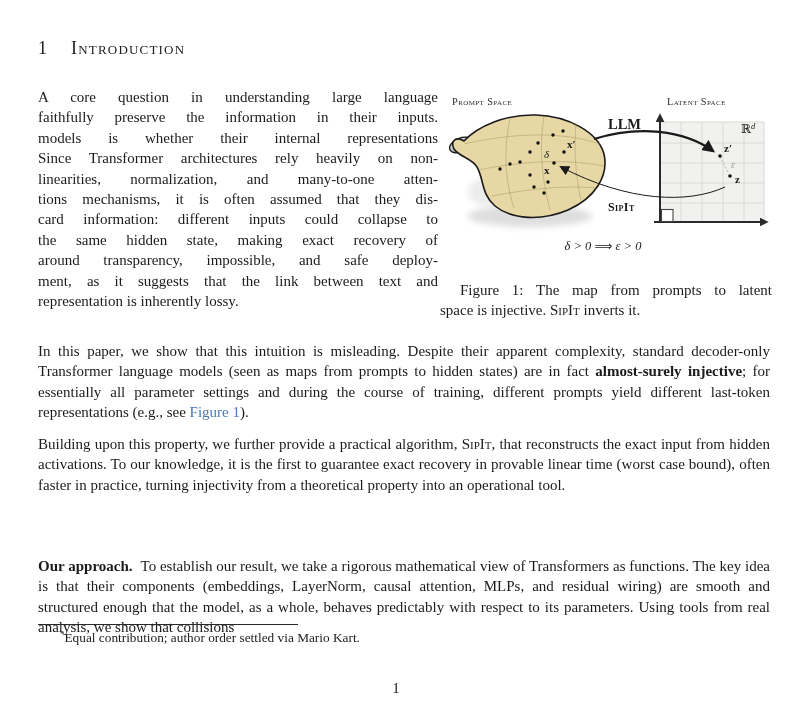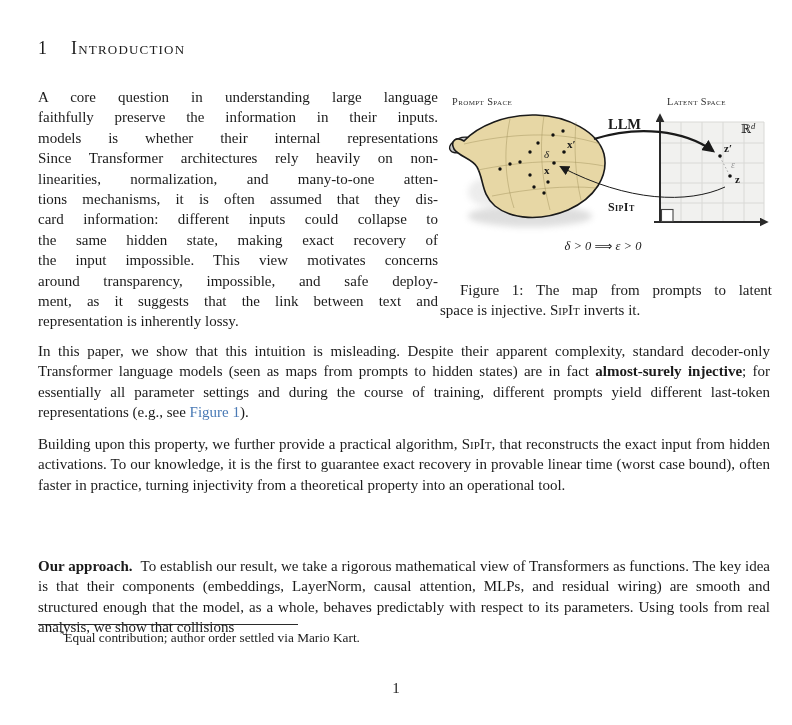--- a/index.html
+++ b/index.html
@@ -68,21 +68,20 @@
 <div class="abs leftcol">
   <div>
       <div class="jline">A core question in understanding large language</div>
       <div class="jline">faithfully preserve the information in their inputs.</div>
       <div class="jline">models is whether their internal representations</div>
       <div class="jline">Since Transformer architectures rely heavily on non-</div>
       <div class="jline">linearities, normalization, and many-to-one atten-</div>
       <div class="jline">tions mechanisms, it is often assumed that they dis-</div>
       <div class="jline">card information: different inputs could collapse to</div>
       <div class="jline">the same hidden state, making exact recovery of</div>
-      <div class="jline">the input impossible. This view motivates concerns</div>
       <div class="jline">around transparency, impossible, and safe deploy-</div>
       <div class="jline">ment, as it suggests that the link between text and</div>
     </div>
   <div class="lastline"><span>representation is inherently </span><span class="italic">lossy</span><span>.</span></div>
 </div>
 
 <svg class="abs figsvg" width="322" height="168" viewBox="0 0 322 168">
   <defs>
     <marker id="ah" viewBox="0 0 10 10" refX="8" refY="5" markerWidth="5.5" markerHeight="5.5" orient="auto-start-reverse">
       <path d="M0 0 L10 5 L0 10 z" fill="#1a1a1a"></path>

